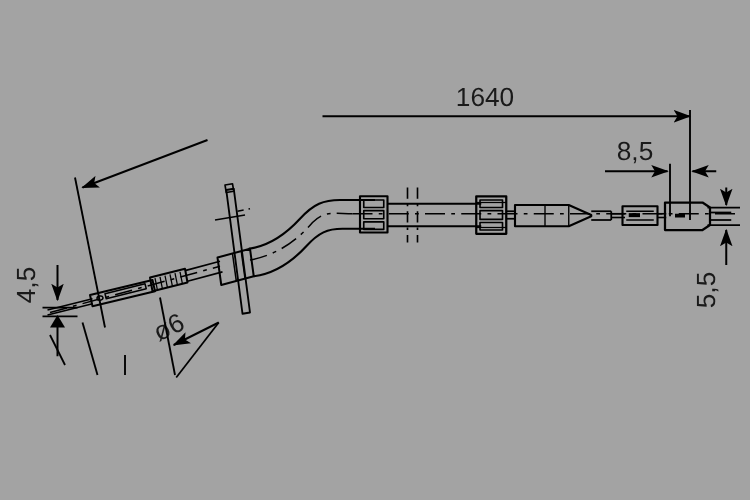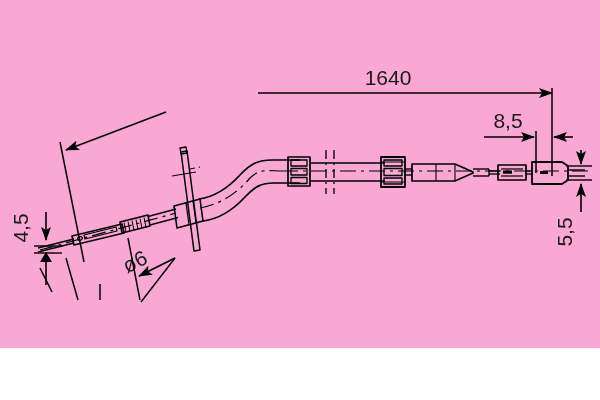--- a/index.html
+++ b/index.html
@@ -6,22 +6,22 @@
     margin: 0;
     padding: 0;
     background: #ffffff;
   }
   body {
     font-family: "Liberation Sans", sans-serif;
   }
   #drawing-root {
     position: relative;
     width: 600px;
-    height: 348px;
-    background: #f9a8d4;
+    height: 400px;
+    background: #a3a3a3;
     overflow: hidden;
     text-decoration: underline;
   }
   #drawing-svg {
     display: block;
     width: 600px;
     height: 400px;
   }
   .dim-text {
     font-family: "Liberation Sans", sans-serif;

